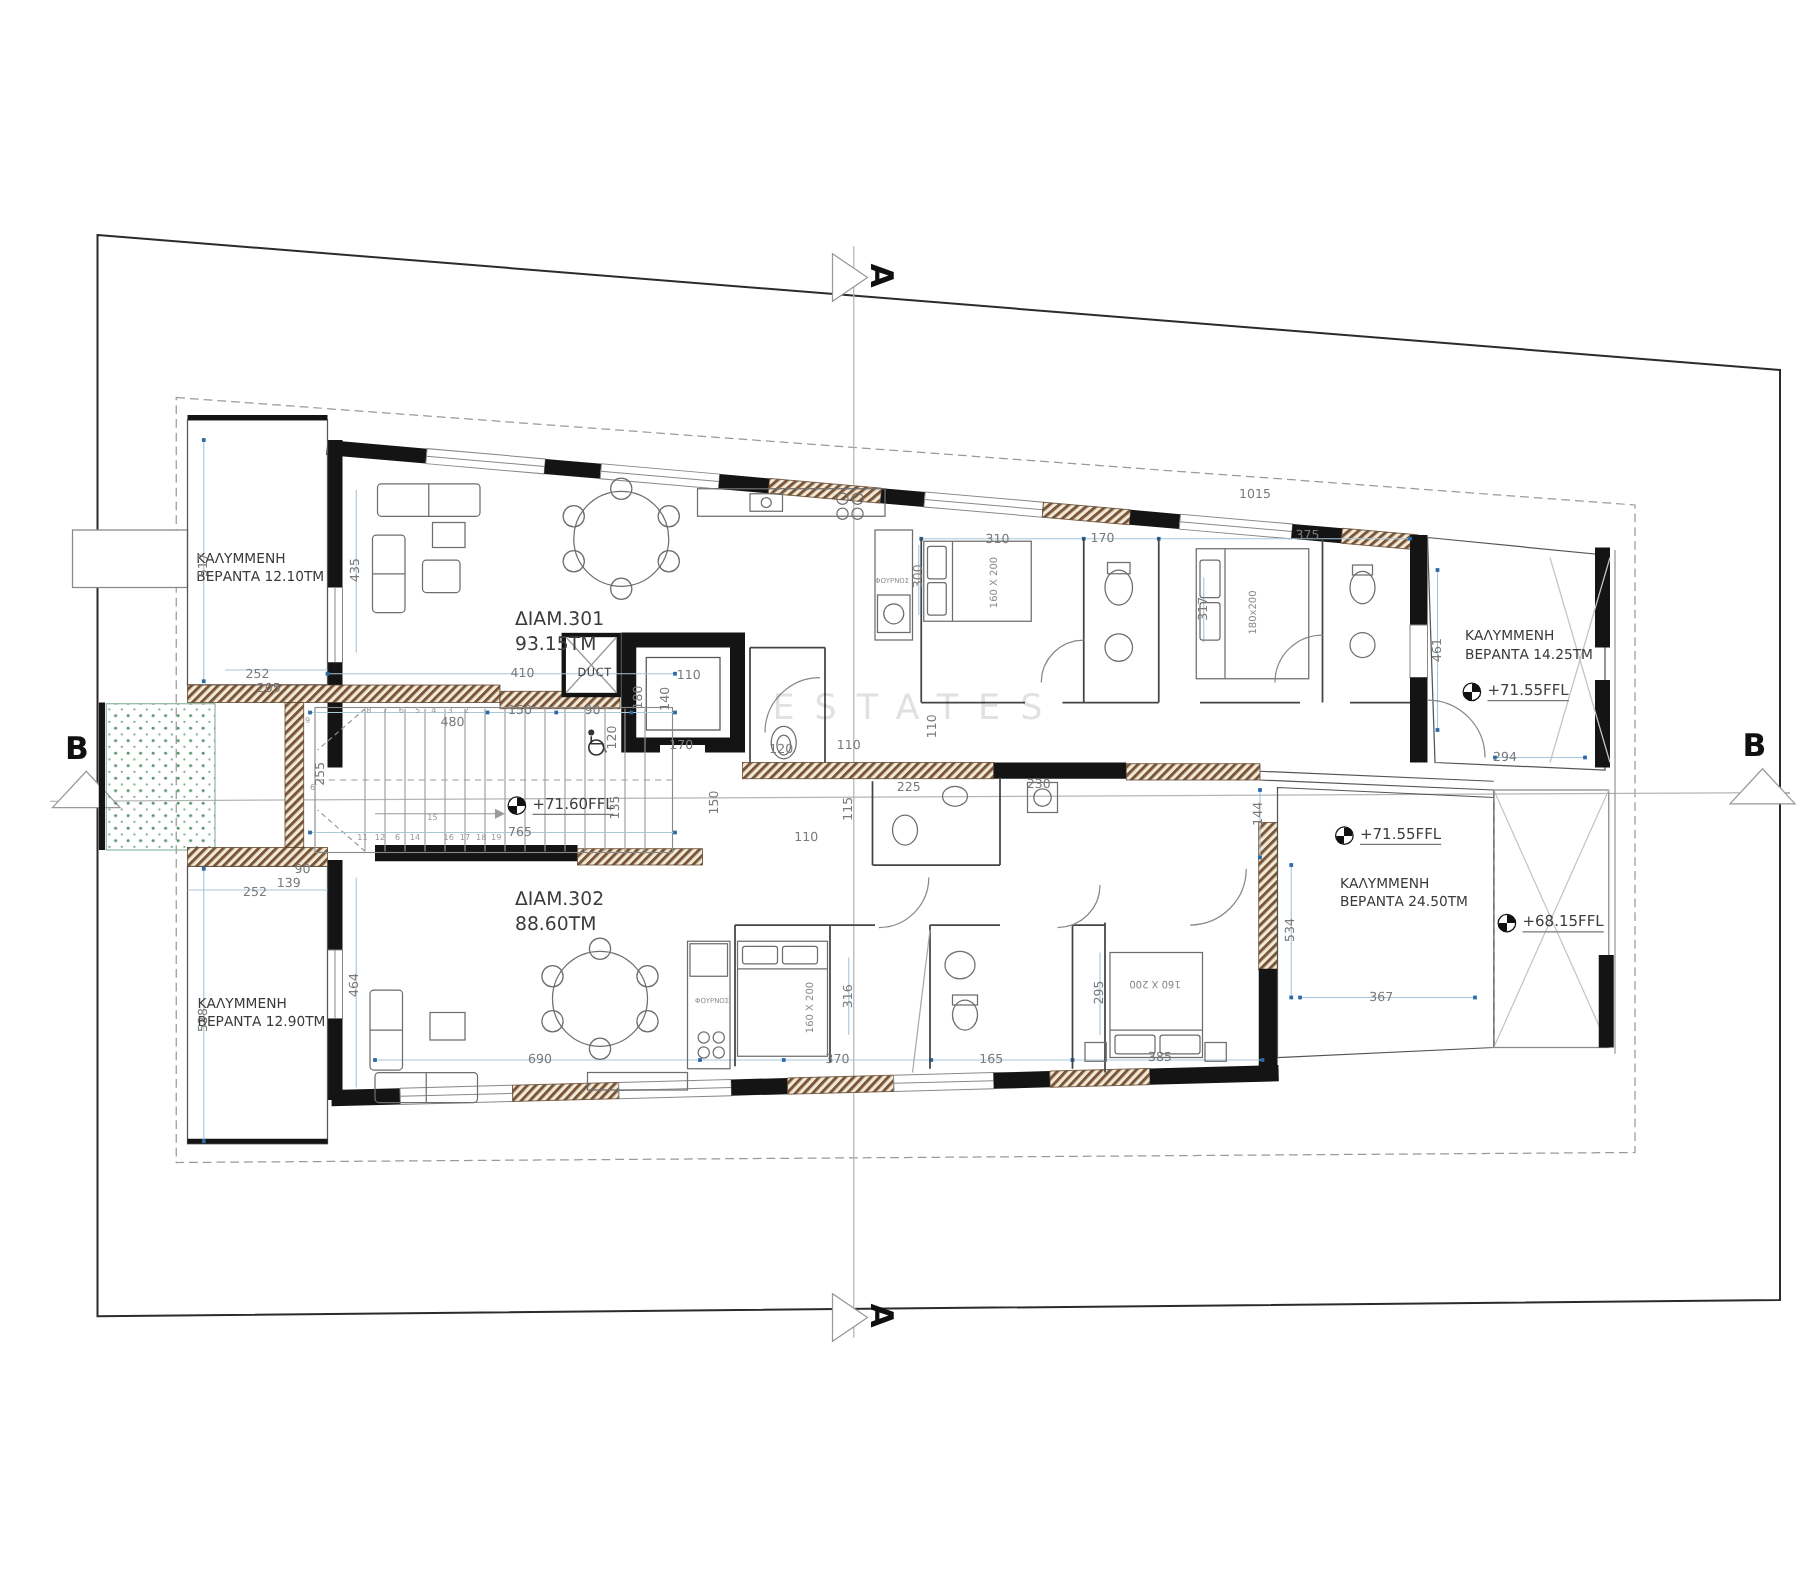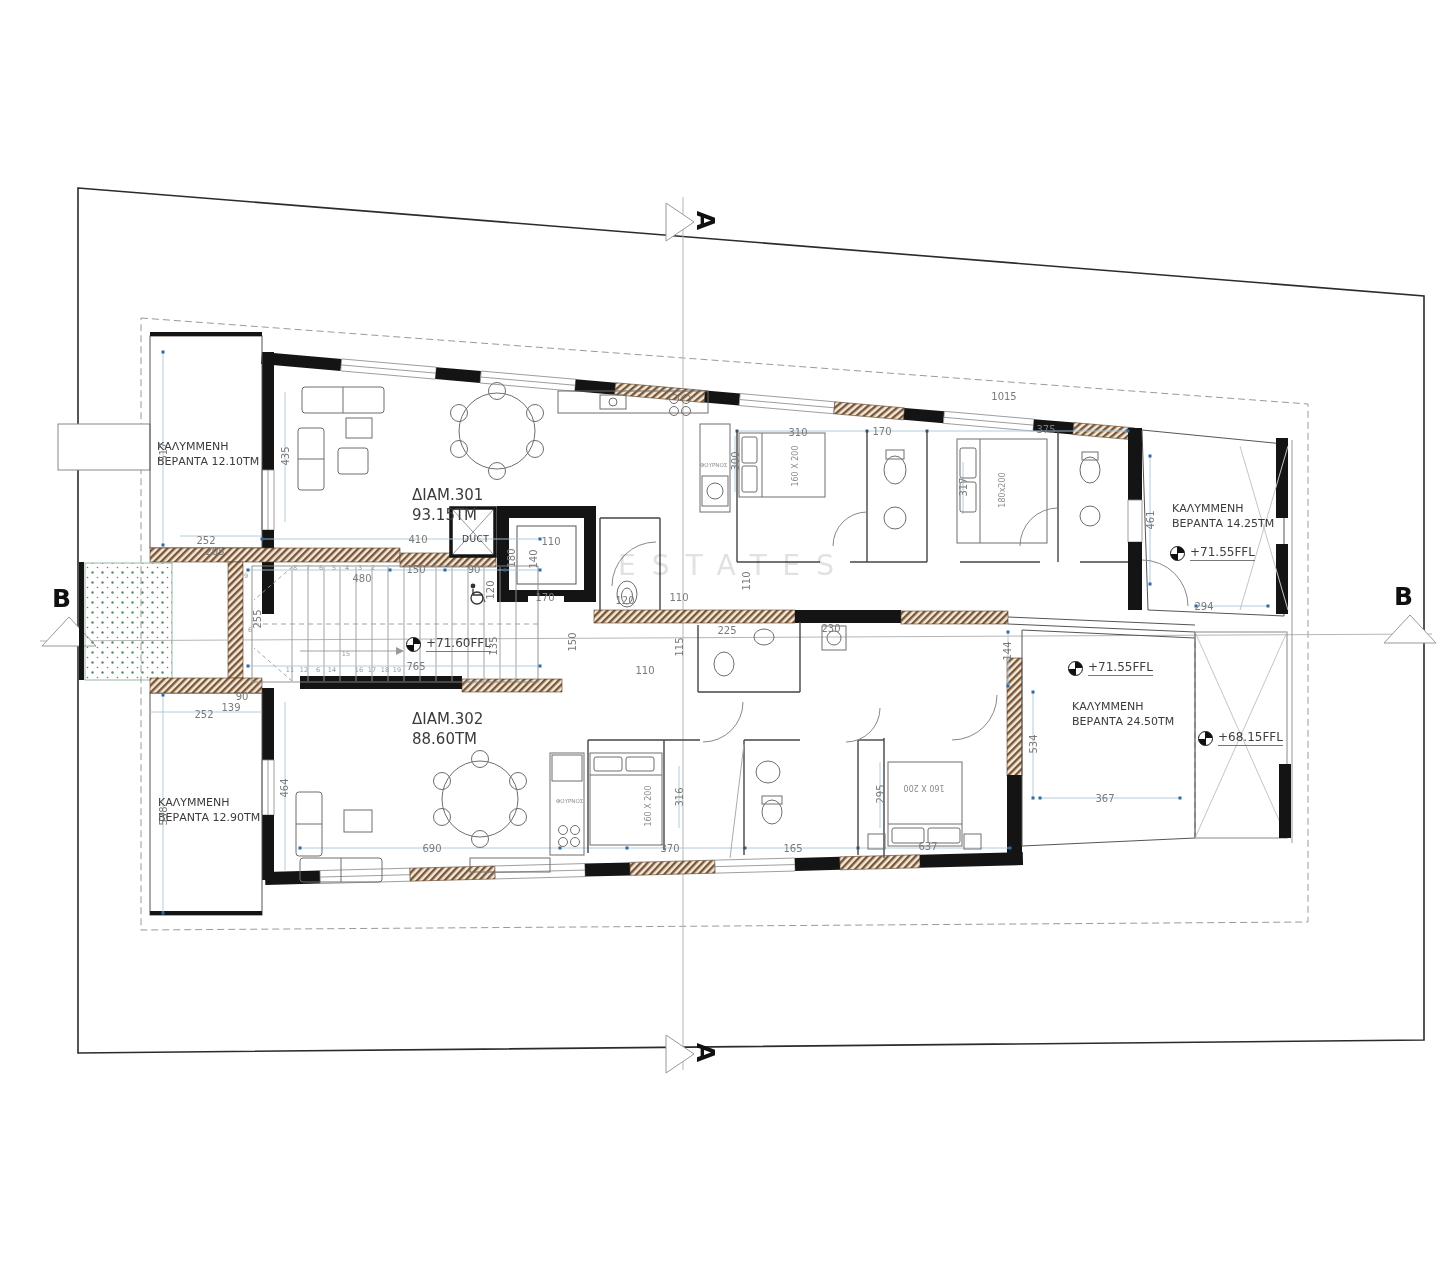--- a/index.html
+++ b/index.html
@@ -475,21 +475,21 @@
       <span class="dim" style="left: 679px; top: 597px;">110</span>
       <span class="dim" style="left: 625px; top: 600px;">120</span>
       <span class="dim" style="left: 727px; top: 630px;">225</span>
       <span class="dim" style="left: 831px; top: 628px;">230</span>
       <span class="dim v" style="left: 679px; top: 647px;">115</span>
       <span class="dim" style="left: 645px; top: 670px;">110</span>
       <span class="dim v" style="left: 746px; top: 581px;">110</span>
       <span class="dim" style="left: 432px; top: 848px;">690</span>
       <span class="dim" style="left: 670px; top: 848px;">370</span>
       <span class="dim" style="left: 793px; top: 848px;">165</span>
-      <span class="dim" style="left: 928px; top: 846px;">637</span>
+      <span class="dim" style="left: 928px; top: 846px;">385</span>
       <span class="dim v" style="left: 679px; top: 797px;">316</span>
       <span class="dim v" style="left: 880px; top: 794px;">295</span>
       <span class="dim v" style="left: 1033px; top: 744px;">534</span>
       <span class="dim" style="left: 1105px; top: 798px;">367</span>
       <span class="dim s" style="left: 295px; top: 568px;">8</span>
       <span class="dim s" style="left: 308px; top: 568px;">7</span>
       <span class="dim s" style="left: 321px; top: 568px;">6</span>
       <span class="dim s" style="left: 334px; top: 568px;">5</span>
       <span class="dim s" style="left: 347px; top: 568px;">4</span>
       <span class="dim s" style="left: 360px; top: 568px;">3</span>

